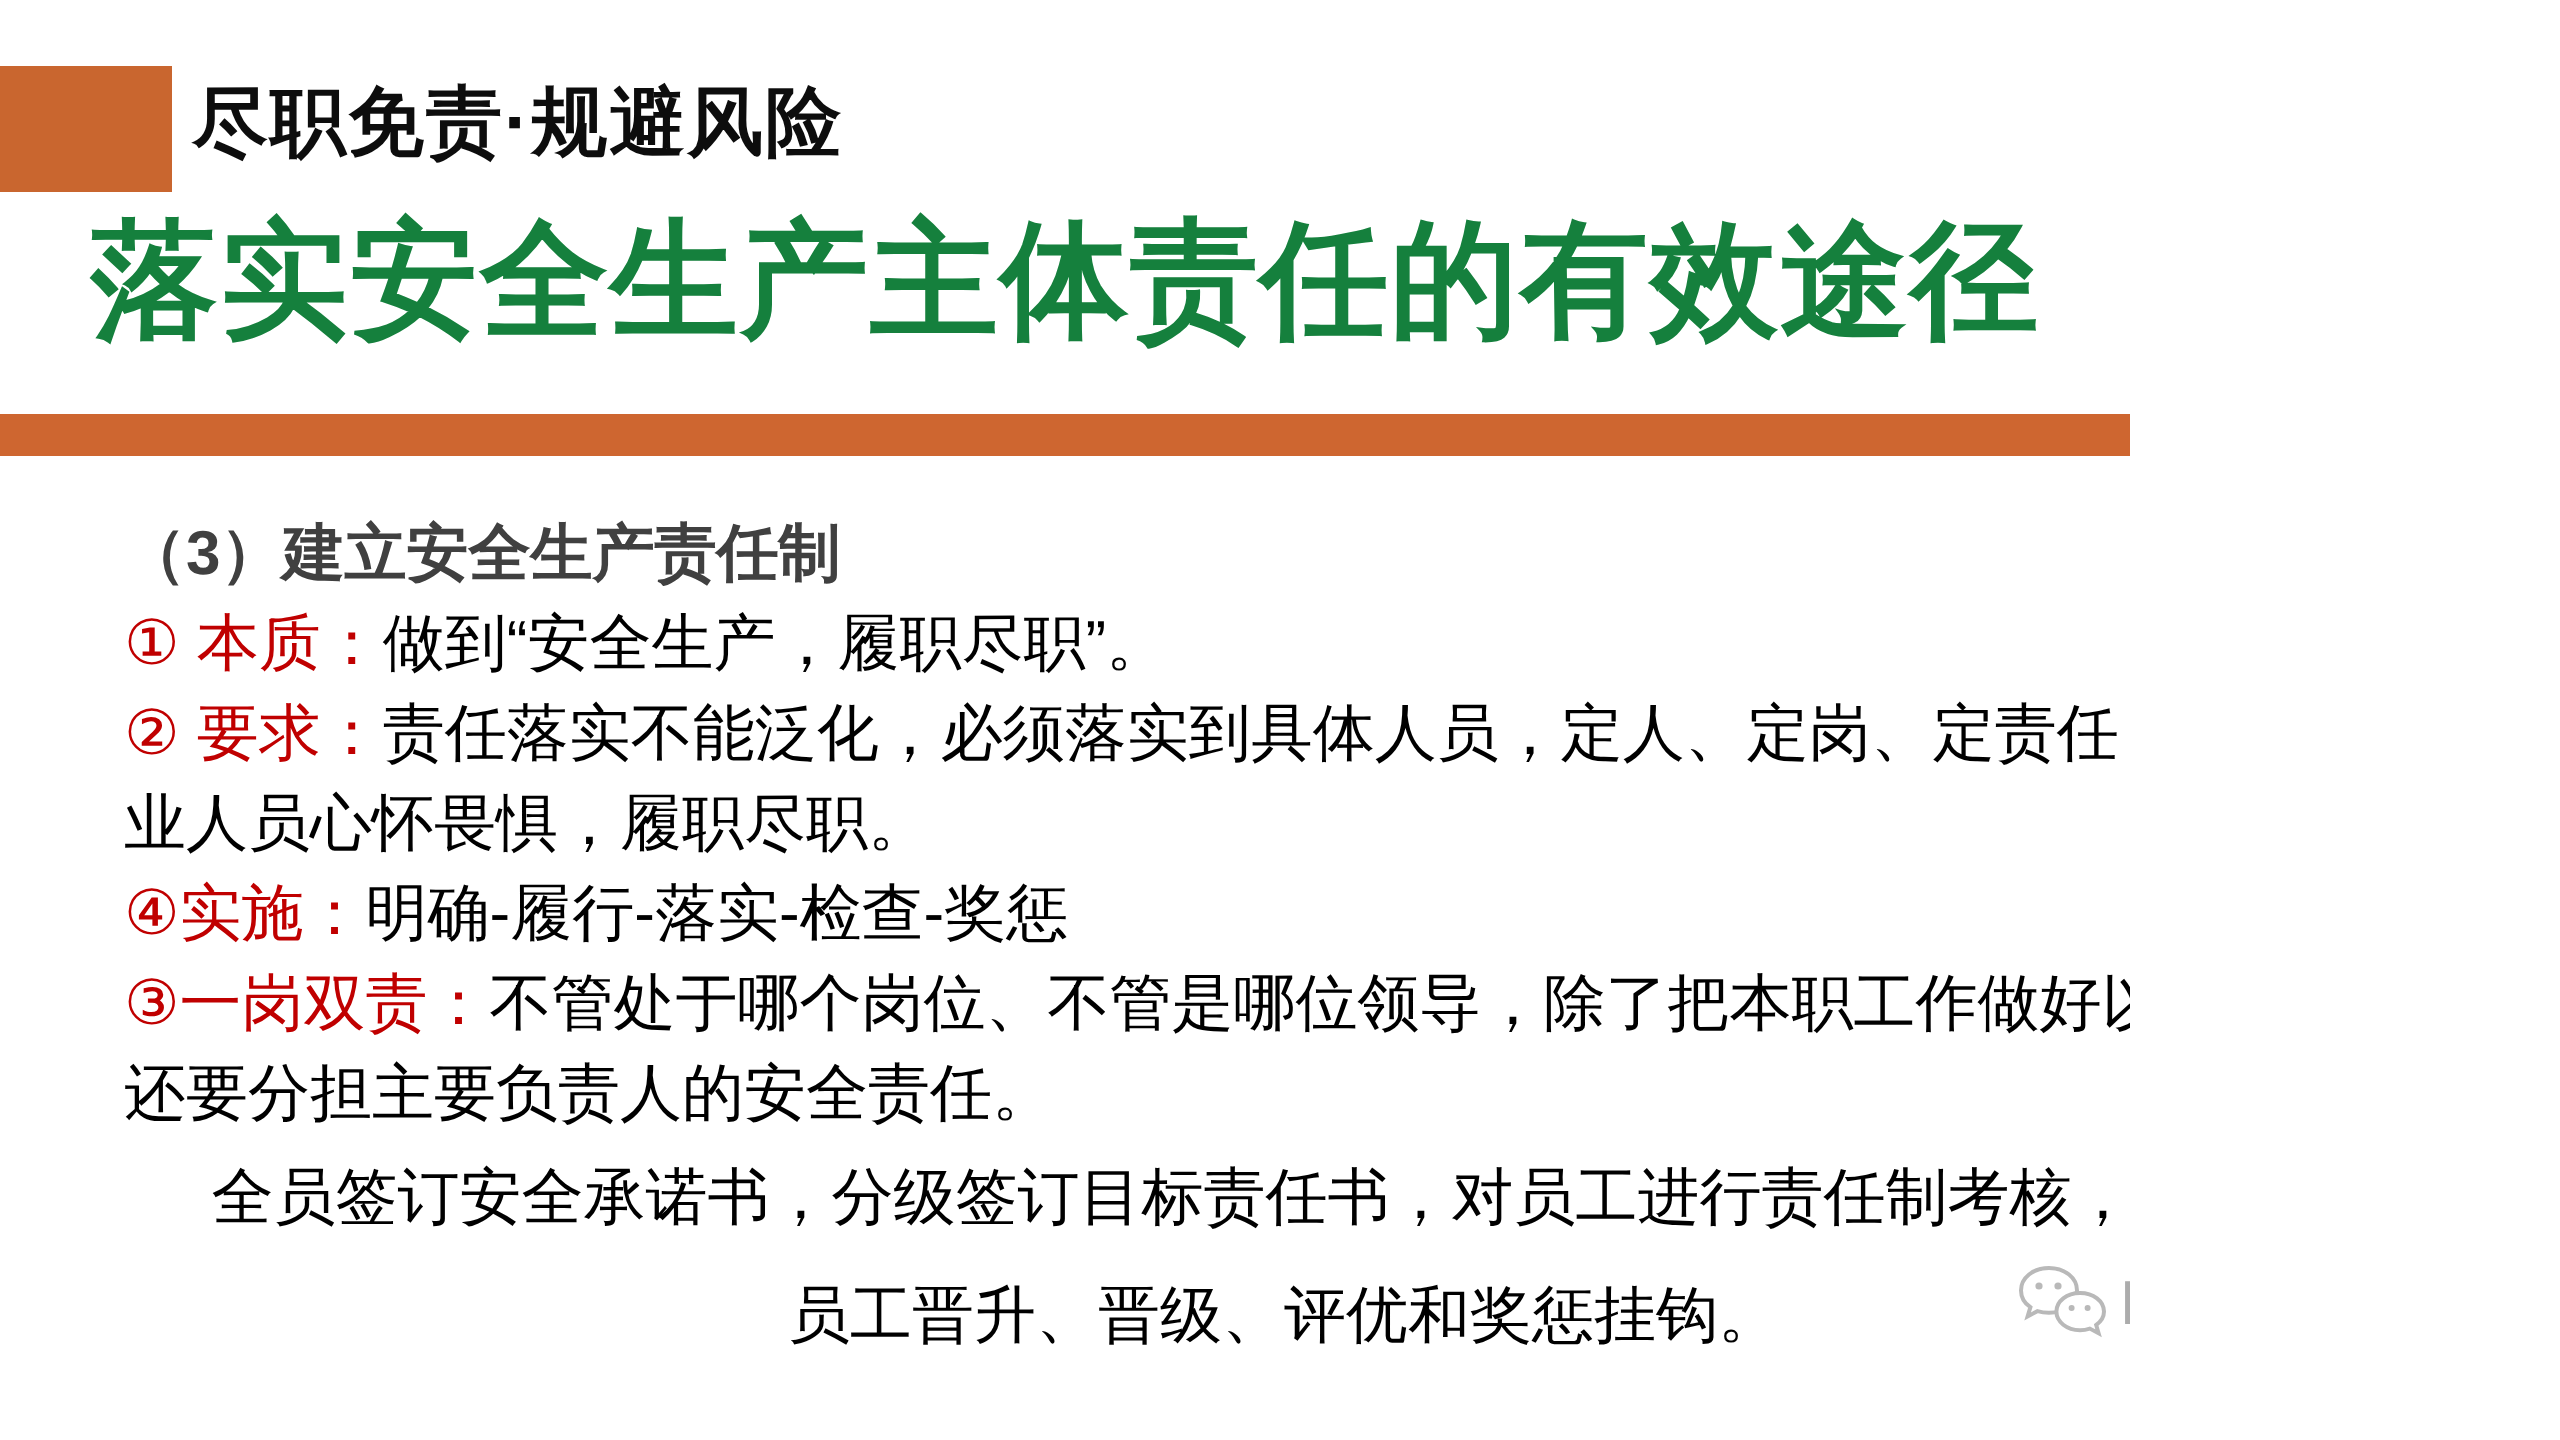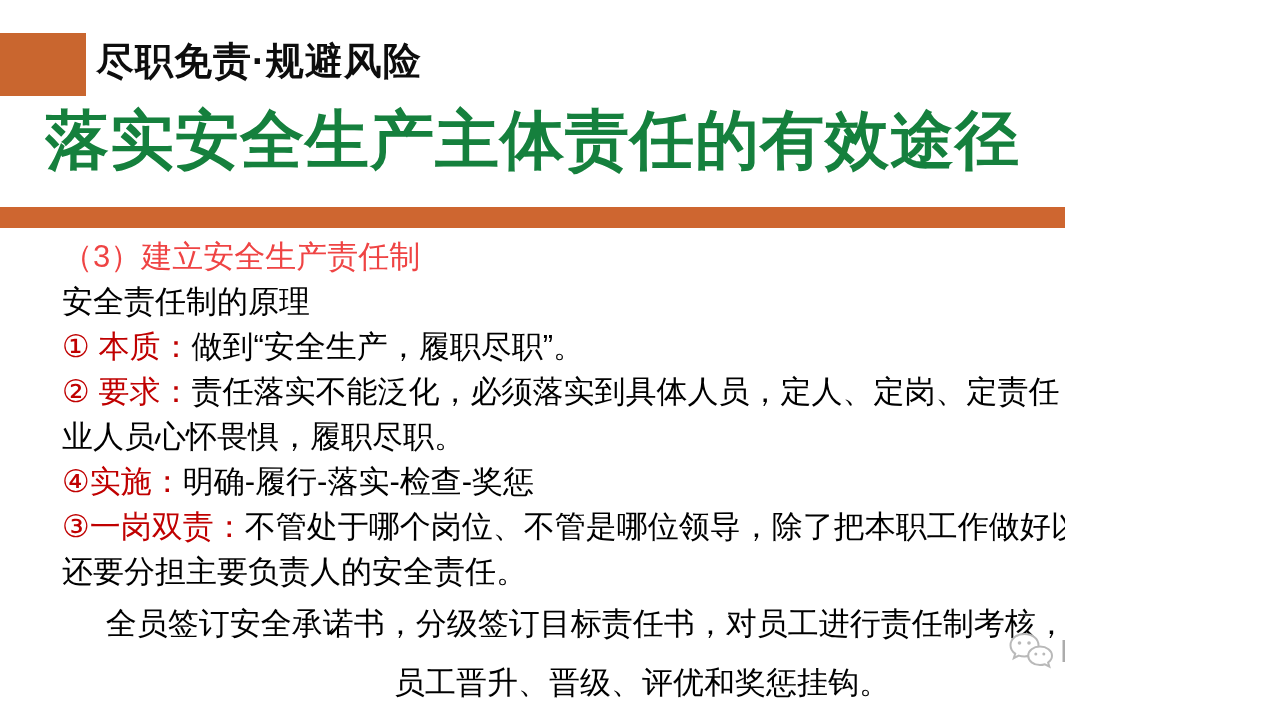--- a/index.html
+++ b/index.html
@@ -45,22 +45,23 @@
     background: #CE6630;
   }
   .content {
     position: absolute;
     left: 62px; top: 234px;
     width: 1160px;
     font-size: 31px;
     line-height: 45px;
   }
   .heading {
-    color: #ef4444;
-    font-weight: normal;
+    color: #404040;
+    font-weight: bold;
+    margin-top: 20px;
   }
   .subheading { color: #000; }
   .item-label {
     color: #C00000;
     font-weight: normal;
   }
   .closing-para {
     text-indent: 1.4em;
     line-height: 59px;
     text-align: center;
@@ -92,21 +93,20 @@
   <div class="accent-square"></div>
 
   <div class="eyebrow">尽职免责·规避风险</div>
 
   <div class="main-title">落实安全生产主体责任的有效途径</div>
 
   <div class="divider-bar"></div>
 
   <div class="content">
     <div class="heading">（3）建立安全生产责任制</div>
-    <div class="subheading">安全责任制的原理</div>
 
     <div class="list-item"><span class="item-label">① 本质：</span><span>做到“安全生产，履职尽职”。</span></div>
 
     <div class="list-item"><span class="item-label">② 要求：</span><span>责任落实不能泛化，必须落实到具体人员，定人、定岗、定责任，才能使从业人员心怀畏惧，履职尽职。</span></div>
 
     <div class="list-item"><span class="item-label">④实施：</span><span>明确-履行-落实-检查-奖惩</span></div>
 
     <div class="list-item"><span class="item-label">③一岗双责：</span><span>不管处于哪个岗位、不管是哪位领导，除了把本职工作做好以外，同时还要分担主要负责人的安全责任。</span></div>
 
     <div class="closing-para">全员签订安全承诺书，分级签订目标责任书，对员工进行责任制考核，考核结果与员工晋升、晋级、评优和奖惩挂钩。</div>

